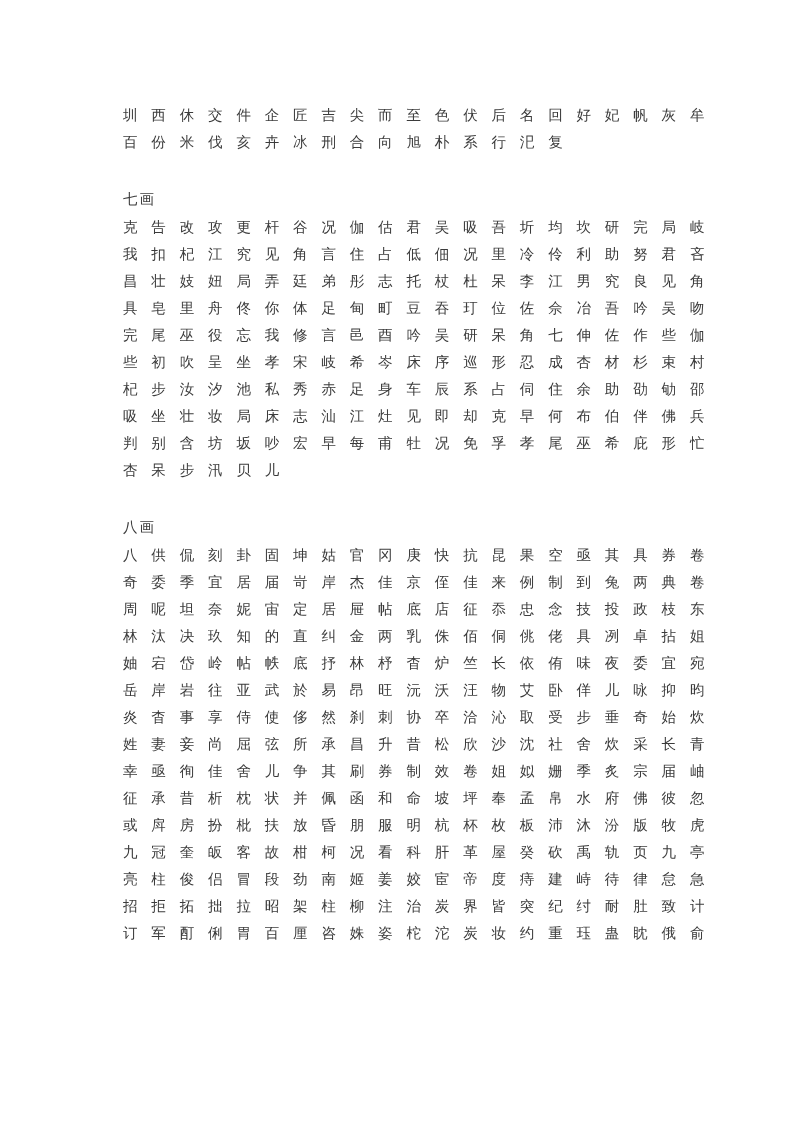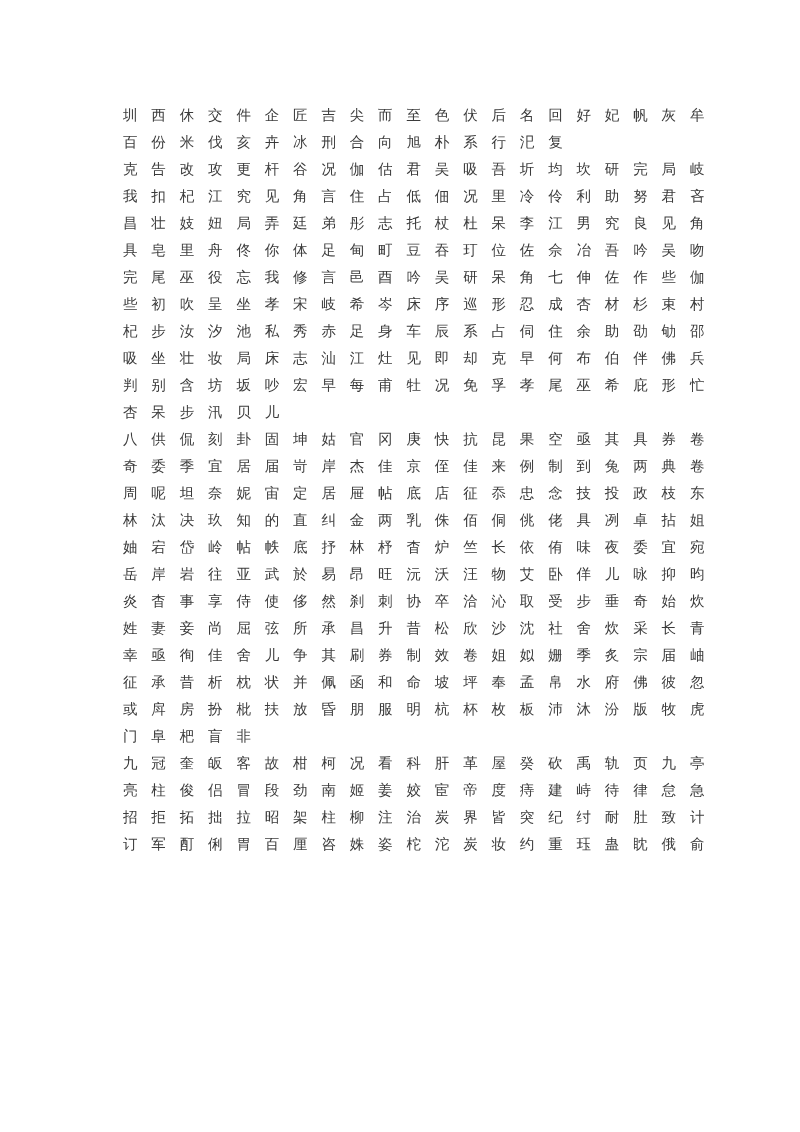--- a/index.html
+++ b/index.html
@@ -54,41 +54,42 @@
                  -1.5px 0 0 #1c1c1c, 1.5px 0 0 #1c1c1c, 0 -1.5px 0 #1c1c1c, 0 1.5px 0 #1c1c1c;
   }
 </style>
 </head>
 <body>
 
 <div class="page">
   <div class="content" id="sections-root">
       <div class="char-row"><span class="char-cell" style="color: rgb(59, 59, 59);">圳</span><span class="char-cell" style="color: rgb(59, 59, 59);">西</span><span class="char-cell" style="color: rgb(59, 59, 59);">休</span><span class="char-cell" style="color: rgb(59, 59, 59);">交</span><span class="char-cell" style="color: rgb(59, 59, 59);">件</span><span class="char-cell" style="color: rgb(59, 59, 59);">企</span><span class="char-cell" style="color: rgb(59, 59, 59);">匠</span><span class="char-cell" style="color: rgb(59, 59, 59);">吉</span><span class="char-cell" style="color: rgb(59, 59, 59);">尖</span><span class="char-cell" style="color: rgb(59, 59, 59);">而</span><span class="char-cell" style="color: rgb(59, 59, 59);">至</span><span class="char-cell" style="color: rgb(59, 59, 59);">色</span><span class="char-cell" style="color: rgb(59, 59, 59);">伏</span><span class="char-cell" style="color: rgb(59, 59, 59);">后</span><span class="char-cell" style="color: rgb(59, 59, 59);">名</span><span class="char-cell" style="color: rgb(59, 59, 59);">回</span><span class="char-cell" style="color: rgb(59, 59, 59);">好</span><span class="char-cell" style="color: rgb(59, 59, 59);">妃</span><span class="char-cell" style="color: rgb(59, 59, 59);">帆</span><span class="char-cell" style="color: rgb(59, 59, 59);">灰</span><span class="char-cell" style="color: rgb(59, 59, 59);">牟</span></div>
       <div class="char-row"><span class="char-cell" style="color: rgb(59, 59, 59);">百</span><span class="char-cell" style="color: rgb(59, 59, 59);">份</span><span class="char-cell" style="color: rgb(59, 59, 59);">米</span><span class="char-cell" style="color: rgb(59, 59, 59);">伐</span><span class="char-cell" style="color: rgb(59, 59, 59);">亥</span><span class="char-cell" style="color: rgb(59, 59, 59);">卉</span><span class="char-cell" style="color: rgb(59, 59, 59);">冰</span><span class="char-cell" style="color: rgb(59, 59, 59);">刑</span><span class="char-cell" style="color: rgb(59, 59, 59);">合</span><span class="char-cell" style="color: rgb(59, 59, 59);">向</span><span class="char-cell" style="color: rgb(59, 59, 59);">旭</span><span class="char-cell" style="color: rgb(59, 59, 59);">朴</span><span class="char-cell" style="color: rgb(59, 59, 59);">系</span><span class="char-cell" style="color: rgb(59, 59, 59);">行</span><span class="char-cell" style="color: rgb(59, 59, 59);">汜</span><span class="char-cell" style="color: rgb(59, 59, 59);">复</span></div>
+      <div class="section-heading">七画</div>
       <div class="char-row"><span class="char-cell" style="color: rgb(59, 59, 59);">克</span><span class="char-cell" style="color: rgb(59, 59, 59);">告</span><span class="char-cell" style="color: rgb(59, 59, 59);">改</span><span class="char-cell" style="color: rgb(59, 59, 59);">攻</span><span class="char-cell" style="color: rgb(59, 59, 59);">更</span><span class="char-cell" style="color: rgb(59, 59, 59);">杆</span><span class="char-cell" style="color: rgb(59, 59, 59);">谷</span><span class="char-cell" style="color: rgb(59, 59, 59);">况</span><span class="char-cell" style="color: rgb(59, 59, 59);">伽</span><span class="char-cell" style="color: rgb(59, 59, 59);">估</span><span class="char-cell" style="color: rgb(59, 59, 59);">君</span><span class="char-cell" style="color: rgb(59, 59, 59);">吴</span><span class="char-cell" style="color: rgb(59, 59, 59);">吸</span><span class="char-cell" style="color: rgb(59, 59, 59);">吾</span><span class="char-cell" style="color: rgb(59, 59, 59);">圻</span><span class="char-cell" style="color: rgb(59, 59, 59);">均</span><span class="char-cell" style="color: rgb(59, 59, 59);">坎</span><span class="char-cell" style="color: rgb(59, 59, 59);">研</span><span class="char-cell" style="color: rgb(59, 59, 59);">完</span><span class="char-cell" style="color: rgb(59, 59, 59);">局</span><span class="char-cell" style="color: rgb(59, 59, 59);">岐</span></div>
       <div class="char-row"><span class="char-cell" style="color: rgb(59, 59, 59);">我</span><span class="char-cell" style="color: rgb(59, 59, 59);">扣</span><span class="char-cell" style="color: rgb(59, 59, 59);">杞</span><span class="char-cell" style="color: rgb(59, 59, 59);">江</span><span class="char-cell" style="color: rgb(59, 59, 59);">究</span><span class="char-cell" style="color: rgb(59, 59, 59);">见</span><span class="char-cell" style="color: rgb(59, 59, 59);">角</span><span class="char-cell" style="color: rgb(59, 59, 59);">言</span><span class="char-cell" style="color: rgb(59, 59, 59);">住</span><span class="char-cell" style="color: rgb(59, 59, 59);">占</span><span class="char-cell" style="color: rgb(59, 59, 59);">低</span><span class="char-cell" style="color: rgb(59, 59, 59);">佃</span><span class="char-cell" style="color: rgb(59, 59, 59);">况</span><span class="char-cell" style="color: rgb(59, 59, 59);">里</span><span class="char-cell" style="color: rgb(59, 59, 59);">冷</span><span class="char-cell" style="color: rgb(59, 59, 59);">伶</span><span class="char-cell" style="color: rgb(59, 59, 59);">利</span><span class="char-cell" style="color: rgb(59, 59, 59);">助</span><span class="char-cell" style="color: rgb(59, 59, 59);">努</span><span class="char-cell" style="color: rgb(59, 59, 59);">君</span><span class="char-cell" style="color: rgb(59, 59, 59);">吝</span></div>
       <div class="char-row"><span class="char-cell" style="color: rgb(59, 59, 59);">昌</span><span class="char-cell" style="color: rgb(59, 59, 59);">壮</span><span class="char-cell" style="color: rgb(59, 59, 59);">妓</span><span class="char-cell" style="color: rgb(59, 59, 59);">妞</span><span class="char-cell" style="color: rgb(59, 59, 59);">局</span><span class="char-cell" style="color: rgb(59, 59, 59);">弄</span><span class="char-cell" style="color: rgb(59, 59, 59);">廷</span><span class="char-cell" style="color: rgb(59, 59, 59);">弟</span><span class="char-cell" style="color: rgb(59, 59, 59);">彤</span><span class="char-cell" style="color: rgb(59, 59, 59);">志</span><span class="char-cell" style="color: rgb(59, 59, 59);">托</span><span class="char-cell" style="color: rgb(59, 59, 59);">杖</span><span class="char-cell" style="color: rgb(59, 59, 59);">杜</span><span class="char-cell" style="color: rgb(59, 59, 59);">呆</span><span class="char-cell" style="color: rgb(59, 59, 59);">李</span><span class="char-cell" style="color: rgb(59, 59, 59);">江</span><span class="char-cell" style="color: rgb(59, 59, 59);">男</span><span class="char-cell" style="color: rgb(59, 59, 59);">究</span><span class="char-cell" style="color: rgb(59, 59, 59);">良</span><span class="char-cell" style="color: rgb(59, 59, 59);">见</span><span class="char-cell" style="color: rgb(59, 59, 59);">角</span></div>
       <div class="char-row"><span class="char-cell" style="color: rgb(59, 59, 59);">具</span><span class="char-cell" style="color: rgb(59, 59, 59);">皂</span><span class="char-cell" style="color: rgb(59, 59, 59);">里</span><span class="char-cell" style="color: rgb(59, 59, 59);">舟</span><span class="char-cell" style="color: rgb(59, 59, 59);">佟</span><span class="char-cell" style="color: rgb(59, 59, 59);">你</span><span class="char-cell" style="color: rgb(59, 59, 59);">体</span><span class="char-cell" style="color: rgb(59, 59, 59);">足</span><span class="char-cell" style="color: rgb(59, 59, 59);">甸</span><span class="char-cell" style="color: rgb(59, 59, 59);">町</span><span class="char-cell" style="color: rgb(59, 59, 59);">豆</span><span class="char-cell" style="color: rgb(59, 59, 59);">吞</span><span class="char-cell" style="color: rgb(59, 59, 59);">玎</span><span class="char-cell" style="color: rgb(59, 59, 59);">位</span><span class="char-cell" style="color: rgb(59, 59, 59);">佐</span><span class="char-cell" style="color: rgb(59, 59, 59);">佘</span><span class="char-cell" style="color: rgb(59, 59, 59);">冶</span><span class="char-cell" style="color: rgb(59, 59, 59);">吾</span><span class="char-cell" style="color: rgb(59, 59, 59);">吟</span><span class="char-cell" style="color: rgb(59, 59, 59);">吴</span><span class="char-cell" style="color: rgb(59, 59, 59);">吻</span></div>
       <div class="char-row"><span class="char-cell" style="color: rgb(59, 59, 59);">完</span><span class="char-cell" style="color: rgb(59, 59, 59);">尾</span><span class="char-cell" style="color: rgb(59, 59, 59);">巫</span><span class="char-cell" style="color: rgb(59, 59, 59);">役</span><span class="char-cell" style="color: rgb(59, 59, 59);">忘</span><span class="char-cell" style="color: rgb(59, 59, 59);">我</span><span class="char-cell" style="color: rgb(59, 59, 59);">修</span><span class="char-cell" style="color: rgb(59, 59, 59);">言</span><span class="char-cell" style="color: rgb(59, 59, 59);">邑</span><span class="char-cell" style="color: rgb(59, 59, 59);">酉</span><span class="char-cell" style="color: rgb(59, 59, 59);">吟</span><span class="char-cell" style="color: rgb(59, 59, 59);">吴</span><span class="char-cell" style="color: rgb(59, 59, 59);">研</span><span class="char-cell" style="color: rgb(59, 59, 59);">呆</span><span class="char-cell" style="color: rgb(59, 59, 59);">角</span><span class="char-cell" style="color: rgb(59, 59, 59);">七</span><span class="char-cell" style="color: rgb(59, 59, 59);">伸</span><span class="char-cell" style="color: rgb(59, 59, 59);">佐</span><span class="char-cell" style="color: rgb(59, 59, 59);">作</span><span class="char-cell" style="color: rgb(59, 59, 59);">些</span><span class="char-cell" style="color: rgb(59, 59, 59);">伽</span></div>
       <div class="char-row"><span class="char-cell" style="color: rgb(59, 59, 59);">些</span><span class="char-cell" style="color: rgb(59, 59, 59);">初</span><span class="char-cell" style="color: rgb(59, 59, 59);">吹</span><span class="char-cell" style="color: rgb(59, 59, 59);">呈</span><span class="char-cell" style="color: rgb(59, 59, 59);">坐</span><span class="char-cell" style="color: rgb(59, 59, 59);">孝</span><span class="char-cell" style="color: rgb(59, 59, 59);">宋</span><span class="char-cell" style="color: rgb(59, 59, 59);">岐</span><span class="char-cell" style="color: rgb(59, 59, 59);">希</span><span class="char-cell" style="color: rgb(59, 59, 59);">岑</span><span class="char-cell" style="color: rgb(59, 59, 59);">床</span><span class="char-cell" style="color: rgb(59, 59, 59);">序</span><span class="char-cell" style="color: rgb(59, 59, 59);">巡</span><span class="char-cell" style="color: rgb(59, 59, 59);">形</span><span class="char-cell" style="color: rgb(59, 59, 59);">忍</span><span class="char-cell" style="color: rgb(59, 59, 59);">成</span><span class="char-cell" style="color: rgb(59, 59, 59);">杏</span><span class="char-cell" style="color: rgb(59, 59, 59);">材</span><span class="char-cell" style="color: rgb(59, 59, 59);">杉</span><span class="char-cell" style="color: rgb(59, 59, 59);">束</span><span class="char-cell" style="color: rgb(59, 59, 59);">村</span></div>
       <div class="char-row"><span class="char-cell" style="color: rgb(59, 59, 59);">杞</span><span class="char-cell" style="color: rgb(59, 59, 59);">步</span><span class="char-cell" style="color: rgb(59, 59, 59);">汝</span><span class="char-cell" style="color: rgb(59, 59, 59);">汐</span><span class="char-cell" style="color: rgb(59, 59, 59);">池</span><span class="char-cell" style="color: rgb(59, 59, 59);">私</span><span class="char-cell" style="color: rgb(59, 59, 59);">秀</span><span class="char-cell" style="color: rgb(59, 59, 59);">赤</span><span class="char-cell" style="color: rgb(59, 59, 59);">足</span><span class="char-cell" style="color: rgb(59, 59, 59);">身</span><span class="char-cell" style="color: rgb(59, 59, 59);">车</span><span class="char-cell" style="color: rgb(59, 59, 59);">辰</span><span class="char-cell" style="color: rgb(59, 59, 59);">系</span><span class="char-cell" style="color: rgb(59, 59, 59);">占</span><span class="char-cell" style="color: rgb(59, 59, 59);">伺</span><span class="char-cell" style="color: rgb(59, 59, 59);">住</span><span class="char-cell" style="color: rgb(59, 59, 59);">余</span><span class="char-cell" style="color: rgb(59, 59, 59);">助</span><span class="char-cell" style="color: rgb(59, 59, 59);">劭</span><span class="char-cell" style="color: rgb(59, 59, 59);">劬</span><span class="char-cell" style="color: rgb(59, 59, 59);">邵</span></div>
       <div class="char-row"><span class="char-cell" style="color: rgb(59, 59, 59);">吸</span><span class="char-cell" style="color: rgb(59, 59, 59);">坐</span><span class="char-cell" style="color: rgb(59, 59, 59);">壮</span><span class="char-cell" style="color: rgb(59, 59, 59);">妆</span><span class="char-cell" style="color: rgb(59, 59, 59);">局</span><span class="char-cell" style="color: rgb(59, 59, 59);">床</span><span class="char-cell" style="color: rgb(59, 59, 59);">志</span><span class="char-cell" style="color: rgb(59, 59, 59);">汕</span><span class="char-cell" style="color: rgb(59, 59, 59);">江</span><span class="char-cell" style="color: rgb(59, 59, 59);">灶</span><span class="char-cell" style="color: rgb(59, 59, 59);">见</span><span class="char-cell" style="color: rgb(59, 59, 59);">即</span><span class="char-cell" style="color: rgb(59, 59, 59);">却</span><span class="char-cell" style="color: rgb(59, 59, 59);">克</span><span class="char-cell" style="color: rgb(59, 59, 59);">早</span><span class="char-cell" style="color: rgb(59, 59, 59);">何</span><span class="char-cell" style="color: rgb(59, 59, 59);">布</span><span class="char-cell" style="color: rgb(59, 59, 59);">伯</span><span class="char-cell" style="color: rgb(59, 59, 59);">伴</span><span class="char-cell" style="color: rgb(59, 59, 59);">佛</span><span class="char-cell" style="color: rgb(59, 59, 59);">兵</span></div>
       <div class="char-row"><span class="char-cell" style="color: rgb(59, 59, 59);">判</span><span class="char-cell" style="color: rgb(59, 59, 59);">别</span><span class="char-cell" style="color: rgb(59, 59, 59);">含</span><span class="char-cell" style="color: rgb(59, 59, 59);">坊</span><span class="char-cell" style="color: rgb(59, 59, 59);">坂</span><span class="char-cell" style="color: rgb(59, 59, 59);">吵</span><span class="char-cell" style="color: rgb(59, 59, 59);">宏</span><span class="char-cell" style="color: rgb(59, 59, 59);">早</span><span class="char-cell" style="color: rgb(59, 59, 59);">每</span><span class="char-cell" style="color: rgb(59, 59, 59);">甫</span><span class="char-cell" style="color: rgb(59, 59, 59);">牡</span><span class="char-cell" style="color: rgb(59, 59, 59);">况</span><span class="char-cell" style="color: rgb(59, 59, 59);">免</span><span class="char-cell" style="color: rgb(59, 59, 59);">孚</span><span class="char-cell" style="color: rgb(59, 59, 59);">孝</span><span class="char-cell" style="color: rgb(59, 59, 59);">尾</span><span class="char-cell" style="color: rgb(59, 59, 59);">巫</span><span class="char-cell" style="color: rgb(59, 59, 59);">希</span><span class="char-cell" style="color: rgb(59, 59, 59);">庇</span><span class="char-cell" style="color: rgb(59, 59, 59);">形</span><span class="char-cell" style="color: rgb(59, 59, 59);">忙</span></div>
       <div class="char-row"><span class="char-cell" style="color: rgb(59, 59, 59);">杏</span><span class="char-cell" style="color: rgb(59, 59, 59);">呆</span><span class="char-cell" style="color: rgb(59, 59, 59);">步</span><span class="char-cell" style="color: rgb(59, 59, 59);">汛</span><span class="char-cell" style="color: rgb(59, 59, 59);">贝</span><span class="char-cell" style="color: rgb(59, 59, 59);">儿</span></div>
+      <div class="section-heading">八画</div>
       <div class="char-row"><span class="char-cell" style="color: rgb(59, 59, 59);">八</span><span class="char-cell" style="color: rgb(59, 59, 59);">供</span><span class="char-cell" style="color: rgb(59, 59, 59);">侃</span><span class="char-cell" style="color: rgb(59, 59, 59);">刻</span><span class="char-cell" style="color: rgb(59, 59, 59);">卦</span><span class="char-cell" style="color: rgb(59, 59, 59);">固</span><span class="char-cell" style="color: rgb(59, 59, 59);">坤</span><span class="char-cell" style="color: rgb(59, 59, 59);">姑</span><span class="char-cell" style="color: rgb(59, 59, 59);">官</span><span class="char-cell" style="color: rgb(59, 59, 59);">冈</span><span class="char-cell" style="color: rgb(59, 59, 59);">庚</span><span class="char-cell" style="color: rgb(59, 59, 59);">快</span><span class="char-cell" style="color: rgb(59, 59, 59);">抗</span><span class="char-cell" style="color: rgb(59, 59, 59);">昆</span><span class="char-cell" style="color: rgb(59, 59, 59);">果</span><span class="char-cell" style="color: rgb(59, 59, 59);">空</span><span class="char-cell" style="color: rgb(59, 59, 59);">亟</span><span class="char-cell" style="color: rgb(59, 59, 59);">其</span><span class="char-cell" style="color: rgb(59, 59, 59);">具</span><span class="char-cell" style="color: rgb(59, 59, 59);">券</span><span class="char-cell" style="color: rgb(59, 59, 59);">卷</span></div>
       <div class="char-row"><span class="char-cell" style="color: rgb(59, 59, 59);">奇</span><span class="char-cell" style="color: rgb(59, 59, 59);">委</span><span class="char-cell" style="color: rgb(59, 59, 59);">季</span><span class="char-cell" style="color: rgb(59, 59, 59);">宜</span><span class="char-cell" style="color: rgb(59, 59, 59);">居</span><span class="char-cell" style="color: rgb(59, 59, 59);">届</span><span class="char-cell" style="color: rgb(59, 59, 59);">岢</span><span class="char-cell" style="color: rgb(59, 59, 59);">岸</span><span class="char-cell" style="color: rgb(59, 59, 59);">杰</span><span class="char-cell" style="color: rgb(59, 59, 59);">佳</span><span class="char-cell" style="color: rgb(59, 59, 59);">京</span><span class="char-cell" style="color: rgb(59, 59, 59);">侄</span><span class="char-cell" style="color: rgb(59, 59, 59);">佳</span><span class="char-cell" style="color: rgb(59, 59, 59);">来</span><span class="char-cell" style="color: rgb(59, 59, 59);">例</span><span class="char-cell" style="color: rgb(59, 59, 59);">制</span><span class="char-cell" style="color: rgb(59, 59, 59);">到</span><span class="char-cell" style="color: rgb(59, 59, 59);">兔</span><span class="char-cell" style="color: rgb(59, 59, 59);">两</span><span class="char-cell" style="color: rgb(59, 59, 59);">典</span><span class="char-cell" style="color: rgb(59, 59, 59);">卷</span></div>
       <div class="char-row"><span class="char-cell" style="color: rgb(59, 59, 59);">周</span><span class="char-cell" style="color: rgb(59, 59, 59);">呢</span><span class="char-cell" style="color: rgb(59, 59, 59);">坦</span><span class="char-cell" style="color: rgb(59, 59, 59);">奈</span><span class="char-cell" style="color: rgb(59, 59, 59);">妮</span><span class="char-cell" style="color: rgb(59, 59, 59);">宙</span><span class="char-cell" style="color: rgb(59, 59, 59);">定</span><span class="char-cell" style="color: rgb(59, 59, 59);">居</span><span class="char-cell" style="color: rgb(59, 59, 59);">屉</span><span class="char-cell" style="color: rgb(59, 59, 59);">帖</span><span class="char-cell" style="color: rgb(59, 59, 59);">底</span><span class="char-cell" style="color: rgb(59, 59, 59);">店</span><span class="char-cell" style="color: rgb(59, 59, 59);">征</span><span class="char-cell" style="color: rgb(59, 59, 59);">忝</span><span class="char-cell" style="color: rgb(59, 59, 59);">忠</span><span class="char-cell" style="color: rgb(59, 59, 59);">念</span><span class="char-cell" style="color: rgb(59, 59, 59);">技</span><span class="char-cell" style="color: rgb(59, 59, 59);">投</span><span class="char-cell" style="color: rgb(59, 59, 59);">政</span><span class="char-cell" style="color: rgb(59, 59, 59);">枝</span><span class="char-cell" style="color: rgb(59, 59, 59);">东</span></div>
       <div class="char-row"><span class="char-cell" style="color: rgb(59, 59, 59);">林</span><span class="char-cell" style="color: rgb(59, 59, 59);">汰</span><span class="char-cell" style="color: rgb(59, 59, 59);">决</span><span class="char-cell" style="color: rgb(59, 59, 59);">玖</span><span class="char-cell" style="color: rgb(59, 59, 59);">知</span><span class="char-cell" style="color: rgb(59, 59, 59);">的</span><span class="char-cell" style="color: rgb(59, 59, 59);">直</span><span class="char-cell" style="color: rgb(59, 59, 59);">纠</span><span class="char-cell" style="color: rgb(59, 59, 59);">金</span><span class="char-cell" style="color: rgb(59, 59, 59);">两</span><span class="char-cell" style="color: rgb(59, 59, 59);">乳</span><span class="char-cell" style="color: rgb(59, 59, 59);">侏</span><span class="char-cell" style="color: rgb(59, 59, 59);">佰</span><span class="char-cell" style="color: rgb(59, 59, 59);">侗</span><span class="char-cell" style="color: rgb(59, 59, 59);">佻</span><span class="char-cell" style="color: rgb(59, 59, 59);">佬</span><span class="char-cell" style="color: rgb(59, 59, 59);">具</span><span class="char-cell" style="color: rgb(59, 59, 59);">冽</span><span class="char-cell" style="color: rgb(59, 59, 59);">卓</span><span class="char-cell" style="color: rgb(59, 59, 59);">拈</span><span class="char-cell" style="color: rgb(59, 59, 59);">姐</span></div>
       <div class="char-row"><span class="char-cell" style="color: rgb(59, 59, 59);">妯</span><span class="char-cell" style="color: rgb(59, 59, 59);">宕</span><span class="char-cell" style="color: rgb(59, 59, 59);">岱</span><span class="char-cell" style="color: rgb(59, 59, 59);">岭</span><span class="char-cell" style="color: rgb(59, 59, 59);">帖</span><span class="char-cell" style="color: rgb(59, 59, 59);">帙</span><span class="char-cell" style="color: rgb(59, 59, 59);">底</span><span class="char-cell" style="color: rgb(59, 59, 59);">抒</span><span class="char-cell" style="color: rgb(59, 59, 59);">林</span><span class="char-cell" style="color: rgb(59, 59, 59);">杼</span><span class="char-cell" style="color: rgb(59, 59, 59);">杳</span><span class="char-cell" style="color: rgb(59, 59, 59);">炉</span><span class="char-cell" style="color: rgb(59, 59, 59);">竺</span><span class="char-cell" style="color: rgb(59, 59, 59);">长</span><span class="char-cell" style="color: rgb(59, 59, 59);">依</span><span class="char-cell" style="color: rgb(59, 59, 59);">侑</span><span class="char-cell" style="color: rgb(59, 59, 59);">味</span><span class="char-cell" style="color: rgb(59, 59, 59);">夜</span><span class="char-cell" style="color: rgb(59, 59, 59);">委</span><span class="char-cell" style="color: rgb(59, 59, 59);">宜</span><span class="char-cell" style="color: rgb(59, 59, 59);">宛</span></div>
       <div class="char-row"><span class="char-cell" style="color: rgb(59, 59, 59);">岳</span><span class="char-cell" style="color: rgb(59, 59, 59);">岸</span><span class="char-cell" style="color: rgb(59, 59, 59);">岩</span><span class="char-cell" style="color: rgb(59, 59, 59);">往</span><span class="char-cell" style="color: rgb(59, 59, 59);">亚</span><span class="char-cell" style="color: rgb(59, 59, 59);">武</span><span class="char-cell" style="color: rgb(59, 59, 59);">於</span><span class="char-cell" style="color: rgb(59, 59, 59);">易</span><span class="char-cell" style="color: rgb(59, 59, 59);">昂</span><span class="char-cell" style="color: rgb(59, 59, 59);">旺</span><span class="char-cell" style="color: rgb(59, 59, 59);">沅</span><span class="char-cell" style="color: rgb(59, 59, 59);">沃</span><span class="char-cell" style="color: rgb(59, 59, 59);">汪</span><span class="char-cell" style="color: rgb(59, 59, 59);">物</span><span class="char-cell" style="color: rgb(59, 59, 59);">艾</span><span class="char-cell" style="color: rgb(59, 59, 59);">卧</span><span class="char-cell" style="color: rgb(59, 59, 59);">佯</span><span class="char-cell" style="color: rgb(59, 59, 59);">儿</span><span class="char-cell" style="color: rgb(59, 59, 59);">咏</span><span class="char-cell" style="color: rgb(59, 59, 59);">抑</span><span class="char-cell" style="color: rgb(59, 59, 59);">昀</span></div>
       <div class="char-row"><span class="char-cell" style="color: rgb(59, 59, 59);">炎</span><span class="char-cell" style="color: rgb(59, 59, 59);">杳</span><span class="char-cell" style="color: rgb(59, 59, 59);">事</span><span class="char-cell" style="color: rgb(59, 59, 59);">享</span><span class="char-cell" style="color: rgb(59, 59, 59);">侍</span><span class="char-cell" style="color: rgb(59, 59, 59);">使</span><span class="char-cell" style="color: rgb(59, 59, 59);">侈</span><span class="char-cell" style="color: rgb(59, 59, 59);">然</span><span class="char-cell" style="color: rgb(59, 59, 59);">刹</span><span class="char-cell" style="color: rgb(59, 59, 59);">刺</span><span class="char-cell" style="color: rgb(59, 59, 59);">协</span><span class="char-cell" style="color: rgb(59, 59, 59);">卒</span><span class="char-cell" style="color: rgb(59, 59, 59);">洽</span><span class="char-cell" style="color: rgb(59, 59, 59);">沁</span><span class="char-cell" style="color: rgb(59, 59, 59);">取</span><span class="char-cell" style="color: rgb(59, 59, 59);">受</span><span class="char-cell" style="color: rgb(59, 59, 59);">步</span><span class="char-cell" style="color: rgb(59, 59, 59);">垂</span><span class="char-cell" style="color: rgb(59, 59, 59);">奇</span><span class="char-cell" style="color: rgb(59, 59, 59);">始</span><span class="char-cell" style="color: rgb(59, 59, 59);">炊</span></div>
       <div class="char-row"><span class="char-cell" style="color: rgb(59, 59, 59);">姓</span><span class="char-cell" style="color: rgb(59, 59, 59);">妻</span><span class="char-cell" style="color: rgb(59, 59, 59);">妾</span><span class="char-cell" style="color: rgb(59, 59, 59);">尚</span><span class="char-cell" style="color: rgb(59, 59, 59);">屈</span><span class="char-cell" style="color: rgb(59, 59, 59);">弦</span><span class="char-cell" style="color: rgb(59, 59, 59);">所</span><span class="char-cell" style="color: rgb(59, 59, 59);">承</span><span class="char-cell" style="color: rgb(59, 59, 59);">昌</span><span class="char-cell" style="color: rgb(59, 59, 59);">升</span><span class="char-cell" style="color: rgb(59, 59, 59);">昔</span><span class="char-cell" style="color: rgb(59, 59, 59);">松</span><span class="char-cell" style="color: rgb(59, 59, 59);">欣</span><span class="char-cell" style="color: rgb(59, 59, 59);">沙</span><span class="char-cell" style="color: rgb(59, 59, 59);">沈</span><span class="char-cell" style="color: rgb(59, 59, 59);">社</span><span class="char-cell" style="color: rgb(59, 59, 59);">舍</span><span class="char-cell" style="color: rgb(59, 59, 59);">炊</span><span class="char-cell" style="color: rgb(59, 59, 59);">采</span><span class="char-cell" style="color: rgb(59, 59, 59);">长</span><span class="char-cell" style="color: rgb(59, 59, 59);">青</span></div>
       <div class="char-row"><span class="char-cell" style="color: rgb(59, 59, 59);">幸</span><span class="char-cell" style="color: rgb(59, 59, 59);">亟</span><span class="char-cell" style="color: rgb(59, 59, 59);">徇</span><span class="char-cell" style="color: rgb(59, 59, 59);">佳</span><span class="char-cell" style="color: rgb(59, 59, 59);">舍</span><span class="char-cell" style="color: rgb(59, 59, 59);">儿</span><span class="char-cell" style="color: rgb(59, 59, 59);">争</span><span class="char-cell" style="color: rgb(59, 59, 59);">其</span><span class="char-cell" style="color: rgb(59, 59, 59);">刷</span><span class="char-cell" style="color: rgb(59, 59, 59);">券</span><span class="char-cell" style="color: rgb(59, 59, 59);">制</span><span class="char-cell" style="color: rgb(59, 59, 59);">效</span><span class="char-cell" style="color: rgb(59, 59, 59);">卷</span><span class="char-cell" style="color: rgb(59, 59, 59);">姐</span><span class="char-cell" style="color: rgb(59, 59, 59);">姒</span><span class="char-cell" style="color: rgb(59, 59, 59);">姗</span><span class="char-cell" style="color: rgb(59, 59, 59);">季</span><span class="char-cell" style="color: rgb(59, 59, 59);">炙</span><span class="char-cell" style="color: rgb(59, 59, 59);">宗</span><span class="char-cell" style="color: rgb(59, 59, 59);">届</span><span class="char-cell" style="color: rgb(59, 59, 59);">岫</span></div>
       <div class="char-row"><span class="char-cell" style="color: rgb(59, 59, 59);">征</span><span class="char-cell" style="color: rgb(59, 59, 59);">承</span><span class="char-cell" style="color: rgb(59, 59, 59);">昔</span><span class="char-cell" style="color: rgb(59, 59, 59);">析</span><span class="char-cell" style="color: rgb(59, 59, 59);">枕</span><span class="char-cell" style="color: rgb(59, 59, 59);">状</span><span class="char-cell" style="color: rgb(59, 59, 59);">并</span><span class="char-cell" style="color: rgb(59, 59, 59);">佩</span><span class="char-cell" style="color: rgb(59, 59, 59);">函</span><span class="char-cell" style="color: rgb(59, 59, 59);">和</span><span class="char-cell" style="color: rgb(59, 59, 59);">命</span><span class="char-cell" style="color: rgb(59, 59, 59);">坡</span><span class="char-cell" style="color: rgb(59, 59, 59);">坪</span><span class="char-cell" style="color: rgb(59, 59, 59);">奉</span><span class="char-cell" style="color: rgb(59, 59, 59);">孟</span><span class="char-cell" style="color: rgb(59, 59, 59);">帛</span><span class="char-cell" style="color: rgb(59, 59, 59);">水</span><span class="char-cell" style="color: rgb(59, 59, 59);">府</span><span class="char-cell" style="color: rgb(59, 59, 59);">佛</span><span class="char-cell" style="color: rgb(59, 59, 59);">彼</span><span class="char-cell" style="color: rgb(59, 59, 59);">忽</span></div>
       <div class="char-row"><span class="char-cell" style="color: rgb(59, 59, 59);">或</span><span class="char-cell" style="color: rgb(59, 59, 59);">戽</span><span class="char-cell" style="color: rgb(59, 59, 59);">房</span><span class="char-cell" style="color: rgb(59, 59, 59);">扮</span><span class="char-cell" style="color: rgb(59, 59, 59);">枇</span><span class="char-cell" style="color: rgb(59, 59, 59);">扶</span><span class="char-cell" style="color: rgb(59, 59, 59);">放</span><span class="char-cell" style="color: rgb(59, 59, 59);">昏</span><span class="char-cell" style="color: rgb(59, 59, 59);">朋</span><span class="char-cell" style="color: rgb(59, 59, 59);">服</span><span class="char-cell" style="color: rgb(59, 59, 59);">明</span><span class="char-cell" style="color: rgb(59, 59, 59);">杭</span><span class="char-cell" style="color: rgb(59, 59, 59);">杯</span><span class="char-cell" style="color: rgb(59, 59, 59);">枚</span><span class="char-cell" style="color: rgb(59, 59, 59);">板</span><span class="char-cell" style="color: rgb(59, 59, 59);">沛</span><span class="char-cell" style="color: rgb(59, 59, 59);">沐</span><span class="char-cell" style="color: rgb(59, 59, 59);">汾</span><span class="char-cell" style="color: rgb(59, 59, 59);">版</span><span class="char-cell" style="color: rgb(59, 59, 59);">牧</span><span class="char-cell" style="color: rgb(59, 59, 59);">虎</span></div>
-      <div class="char-row"><span class="char-cell" style="color: rgb(59, 59, 59);">门</span><span class="char-cell" style="color: rgb(59, 59, 59);">阜</span><span class="char-cell" style="color: rgb(59, 59, 59);">杷</span><span class="char-cell" style="color: rgb(59, 59, 59);">盲</span><span class="char-cell" style="color: rgb(59, 59, 59);">非</span></div>
       <div class="char-row"><span class="char-cell" style="color: rgb(59, 59, 59);">九</span><span class="char-cell" style="color: rgb(59, 59, 59);">冠</span><span class="char-cell" style="color: rgb(59, 59, 59);">奎</span><span class="char-cell" style="color: rgb(59, 59, 59);">皈</span><span class="char-cell" style="color: rgb(59, 59, 59);">客</span><span class="char-cell" style="color: rgb(59, 59, 59);">故</span><span class="char-cell" style="color: rgb(59, 59, 59);">柑</span><span class="char-cell" style="color: rgb(59, 59, 59);">柯</span><span class="char-cell" style="color: rgb(59, 59, 59);">况</span><span class="char-cell" style="color: rgb(59, 59, 59);">看</span><span class="char-cell" style="color: rgb(59, 59, 59);">科</span><span class="char-cell" style="color: rgb(59, 59, 59);">肝</span><span class="char-cell" style="color: rgb(59, 59, 59);">革</span><span class="char-cell" style="color: rgb(59, 59, 59);">屋</span><span class="char-cell" style="color: rgb(59, 59, 59);">癸</span><span class="char-cell" style="color: rgb(59, 59, 59);">砍</span><span class="char-cell" style="color: rgb(59, 59, 59);">禹</span><span class="char-cell" style="color: rgb(59, 59, 59);">轨</span><span class="char-cell" style="color: rgb(59, 59, 59);">页</span><span class="char-cell" style="color: rgb(59, 59, 59);">九</span><span class="char-cell" style="color: rgb(59, 59, 59);">亭</span></div>
       <div class="char-row"><span class="char-cell" style="color: rgb(59, 59, 59);">亮</span><span class="char-cell" style="color: rgb(59, 59, 59);">柱</span><span class="char-cell" style="color: rgb(59, 59, 59);">俊</span><span class="char-cell" style="color: rgb(59, 59, 59);">侣</span><span class="char-cell" style="color: rgb(59, 59, 59);">冒</span><span class="char-cell" style="color: rgb(59, 59, 59);">段</span><span class="char-cell" style="color: rgb(59, 59, 59);">劲</span><span class="char-cell" style="color: rgb(59, 59, 59);">南</span><span class="char-cell" style="color: rgb(59, 59, 59);">姬</span><span class="char-cell" style="color: rgb(59, 59, 59);">姜</span><span class="char-cell" style="color: rgb(59, 59, 59);">姣</span><span class="char-cell" style="color: rgb(59, 59, 59);">宦</span><span class="char-cell" style="color: rgb(59, 59, 59);">帝</span><span class="char-cell" style="color: rgb(59, 59, 59);">度</span><span class="char-cell" style="color: rgb(59, 59, 59);">痔</span><span class="char-cell" style="color: rgb(59, 59, 59);">建</span><span class="char-cell" style="color: rgb(59, 59, 59);">峙</span><span class="char-cell" style="color: rgb(59, 59, 59);">待</span><span class="char-cell" style="color: rgb(59, 59, 59);">律</span><span class="char-cell" style="color: rgb(59, 59, 59);">怠</span><span class="char-cell" style="color: rgb(59, 59, 59);">急</span></div>
       <div class="char-row"><span class="char-cell" style="color: rgb(59, 59, 59);">招</span><span class="char-cell" style="color: rgb(59, 59, 59);">拒</span><span class="char-cell" style="color: rgb(59, 59, 59);">拓</span><span class="char-cell" style="color: rgb(59, 59, 59);">拙</span><span class="char-cell" style="color: rgb(59, 59, 59);">拉</span><span class="char-cell" style="color: rgb(59, 59, 59);">昭</span><span class="char-cell" style="color: rgb(59, 59, 59);">架</span><span class="char-cell" style="color: rgb(59, 59, 59);">柱</span><span class="char-cell" style="color: rgb(59, 59, 59);">柳</span><span class="char-cell" style="color: rgb(59, 59, 59);">注</span><span class="char-cell" style="color: rgb(59, 59, 59);">治</span><span class="char-cell" style="color: rgb(59, 59, 59);">炭</span><span class="char-cell" style="color: rgb(59, 59, 59);">界</span><span class="char-cell" style="color: rgb(59, 59, 59);">皆</span><span class="char-cell" style="color: rgb(59, 59, 59);">突</span><span class="char-cell" style="color: rgb(59, 59, 59);">纪</span><span class="char-cell" style="color: rgb(59, 59, 59);">纣</span><span class="char-cell" style="color: rgb(59, 59, 59);">耐</span><span class="char-cell" style="color: rgb(59, 59, 59);">肚</span><span class="char-cell" style="color: rgb(59, 59, 59);">致</span><span class="char-cell" style="color: rgb(59, 59, 59);">计</span></div>
       <div class="char-row"><span class="char-cell" style="color: rgb(59, 59, 59);">订</span><span class="char-cell" style="color: rgb(59, 59, 59);">军</span><span class="char-cell" style="color: rgb(59, 59, 59);">酊</span><span class="char-cell" style="color: rgb(59, 59, 59);">俐</span><span class="char-cell" style="color: rgb(59, 59, 59);">胃</span><span class="char-cell" style="color: rgb(59, 59, 59);">百</span><span class="char-cell" style="color: rgb(59, 59, 59);">厘</span><span class="char-cell" style="color: rgb(59, 59, 59);">咨</span><span class="char-cell" style="color: rgb(59, 59, 59);">姝</span><span class="char-cell" style="color: rgb(59, 59, 59);">姿</span><span class="char-cell" style="color: rgb(59, 59, 59);">柁</span><span class="char-cell" style="color: rgb(59, 59, 59);">沱</span><span class="char-cell" style="color: rgb(59, 59, 59);">炭</span><span class="char-cell" style="color: rgb(59, 59, 59);">妆</span><span class="char-cell" style="color: rgb(59, 59, 59);">约</span><span class="char-cell" style="color: rgb(59, 59, 59);">重</span><span class="char-cell" style="color: rgb(59, 59, 59);">珏</span><span class="char-cell" style="color: rgb(59, 59, 59);">蛊</span><span class="char-cell" style="color: rgb(59, 59, 59);">眈</span><span class="char-cell" style="color: rgb(59, 59, 59);">俄</span><span class="char-cell" style="color: rgb(59, 59, 59);">俞</span></div>
     </div>
 
 </div>
 
 </body></html>

